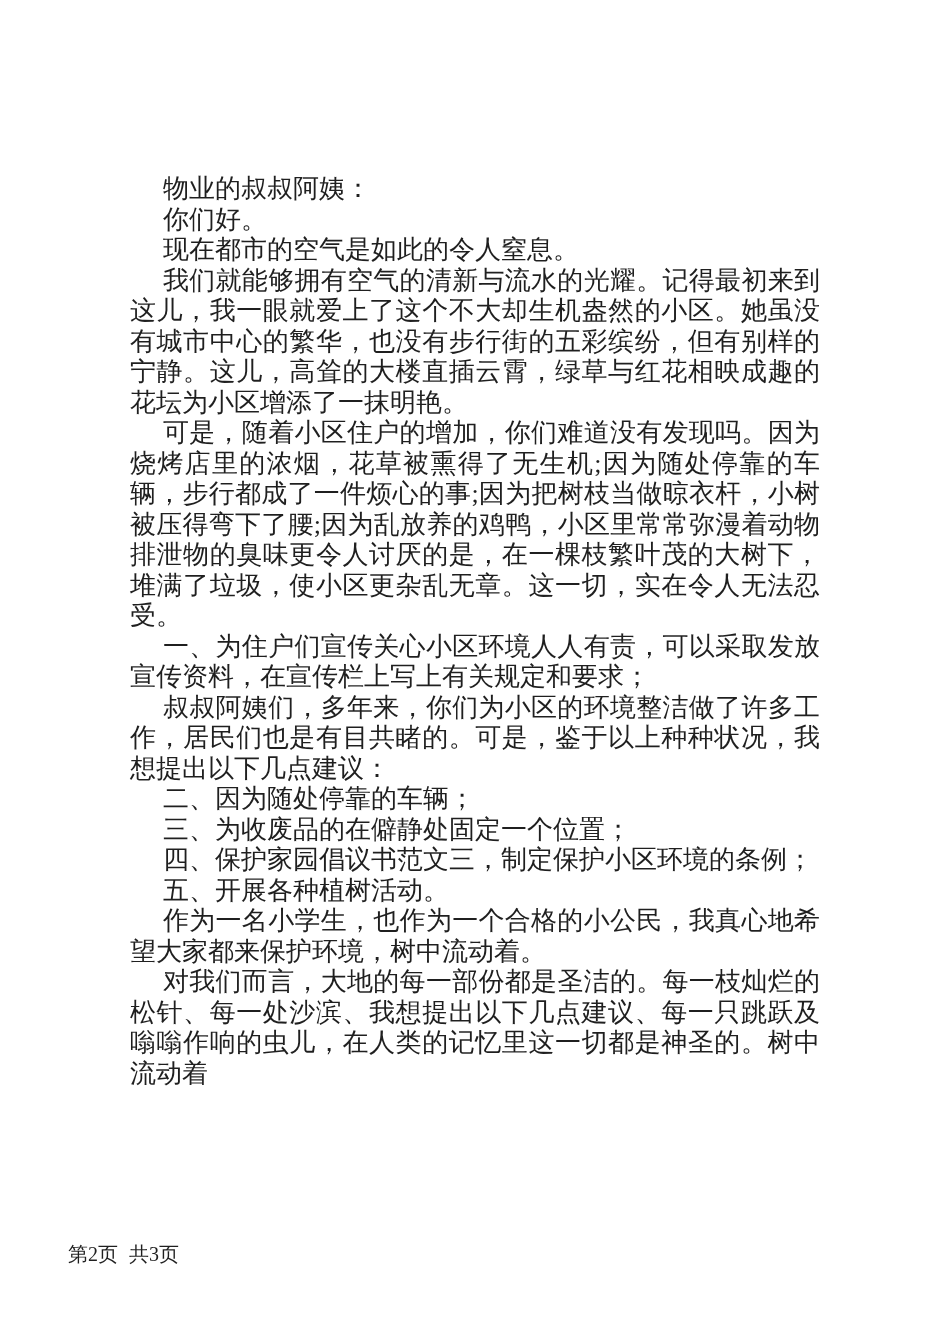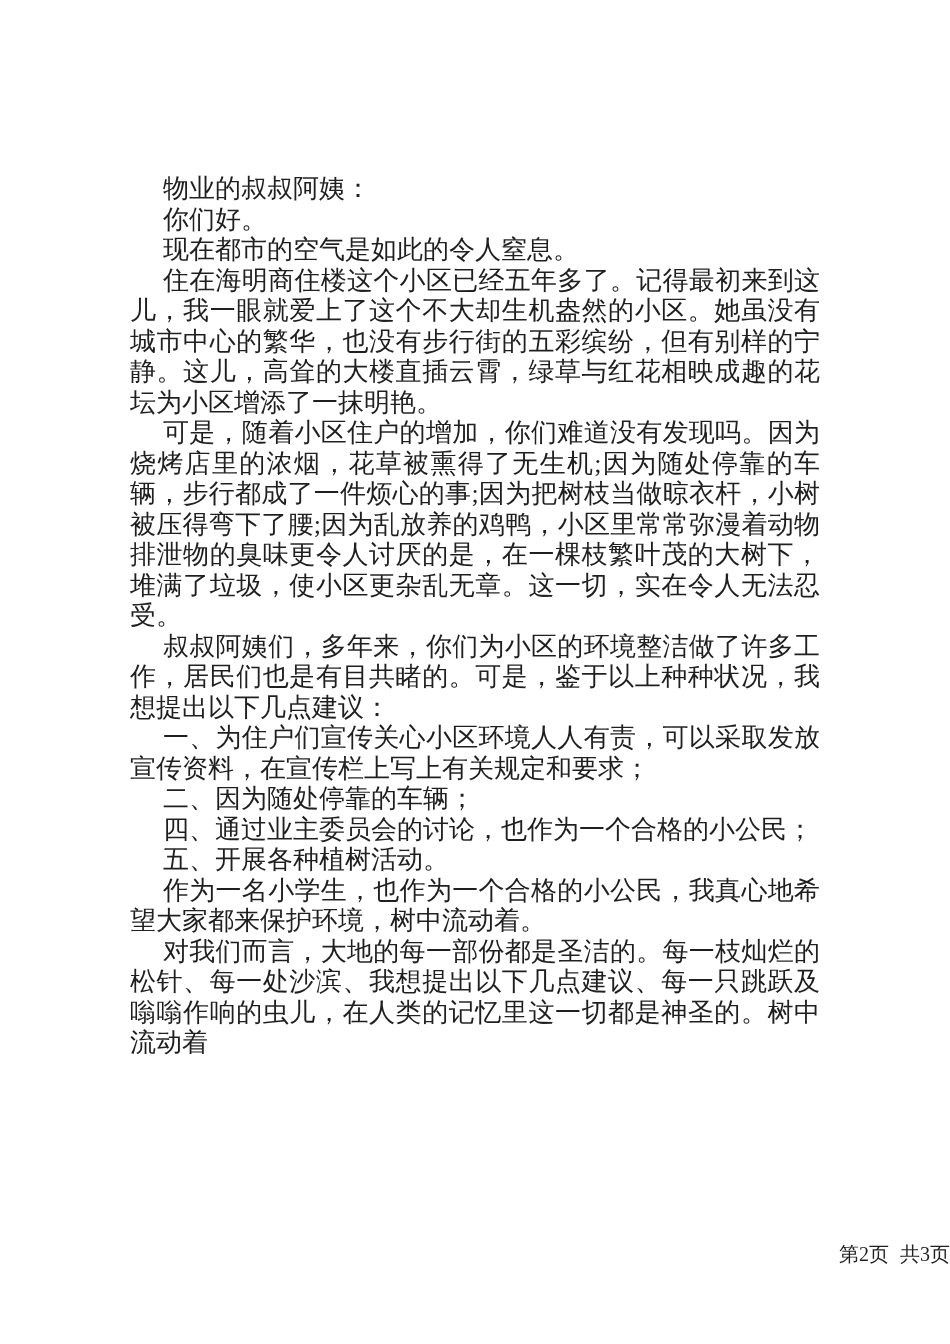--- a/index.html
+++ b/index.html
@@ -30,42 +30,43 @@
     padding: 0;
     text-indent: 33px;
     word-break: break-all;
   }
   .doc-footer {
     position: absolute;
     left: 0;
     top: 1241px;
     width: 950px;
     box-sizing: border-box;
-    padding-left: 46px;
-    text-align: right;
+    padding-left: 68px;
+    text-align: left;
     font-size: 20px;
     line-height: 26px;
     color: #1f1f1f;
     word-spacing: 6px;
   }
 </style>
 </head>
 <body>
 
 <div class="page">
   <div class="doc-body">
       <p class="para">物业的叔叔阿姨：</p>
       <p class="para">你们好。</p>
       <p class="para">现在都市的空气是如此的令人窒息。</p>
-      <p class="para">住在海明商住楼这个小区已经五年多了。记得最初来到这儿，我一眼就爱上了这个不大却生机盎然的小区。她虽没有城市中心的繁华，也没有步行街的五彩缤纷，但有别样的宁静。这儿，高耸的大楼直插云霄，绿草与红花相映成趣的花坛为小区增添了一抹明艳。</p>
+      <p class="para">我们就能够拥有空气的清新与流水的光耀。记得最初来到这儿，我一眼就爱上了这个不大却生机盎然的小区。她虽没有城市中心的繁华，也没有步行街的五彩缤纷，但有别样的宁静。这儿，高耸的大楼直插云霄，绿草与红花相映成趣的花坛为小区增添了一抹明艳。</p>
       <p class="para">可是，随着小区住户的增加，你们难道没有发现吗。因为烧烤店里的浓烟，花草被熏得了无生机;因为随处停靠的车辆，步行都成了一件烦心的事;因为把树枝当做晾衣杆，小树被压得弯下了腰;因为乱放养的鸡鸭，小区里常常弥漫着动物排泄物的臭味更令人讨厌的是，在一棵枝繁叶茂的大树下，堆满了垃圾，使小区更杂乱无章。这一切，实在令人无法忍受。</p>
+      <p class="para">一、为住户们宣传关心小区环境人人有责，可以采取发放宣传资料，在宣传栏上写上有关规定和要求；</p>
       <p class="para">叔叔阿姨们，多年来，你们为小区的环境整洁做了许多工作，居民们也是有目共睹的。可是，鉴于以上种种状况，我想提出以下几点建议：</p>
-      <p class="para">一、为住户们宣传关心小区环境人人有责，可以采取发放宣传资料，在宣传栏上写上有关规定和要求；</p>
       <p class="para">二、因为随处停靠的车辆；</p>
-      <p class="para">四、通过业主委员会的讨论，也作为一个合格的小公民；</p>
+      <p class="para">三、为收废品的在僻静处固定一个位置；</p>
+      <p class="para">四、保护家园倡议书范文三，制定保护小区环境的条例；</p>
       <p class="para">五、开展各种植树活动。</p>
       <p class="para">作为一名小学生，也作为一个合格的小公民，我真心地希望大家都来保护环境，树中流动着。</p>
       <p class="para">对我们而言，大地的每一部份都是圣洁的。每一枝灿烂的松针、每一处沙滨、我想提出以下几点建议、每一只跳跃及嗡嗡作响的虫儿，在人类的记忆里这一切都是神圣的。树中流动着</p>
     </div>
   <div class="doc-footer">
     <span>第2页 共3页</span>
   </div>
 </div>
 
 </body></html>

